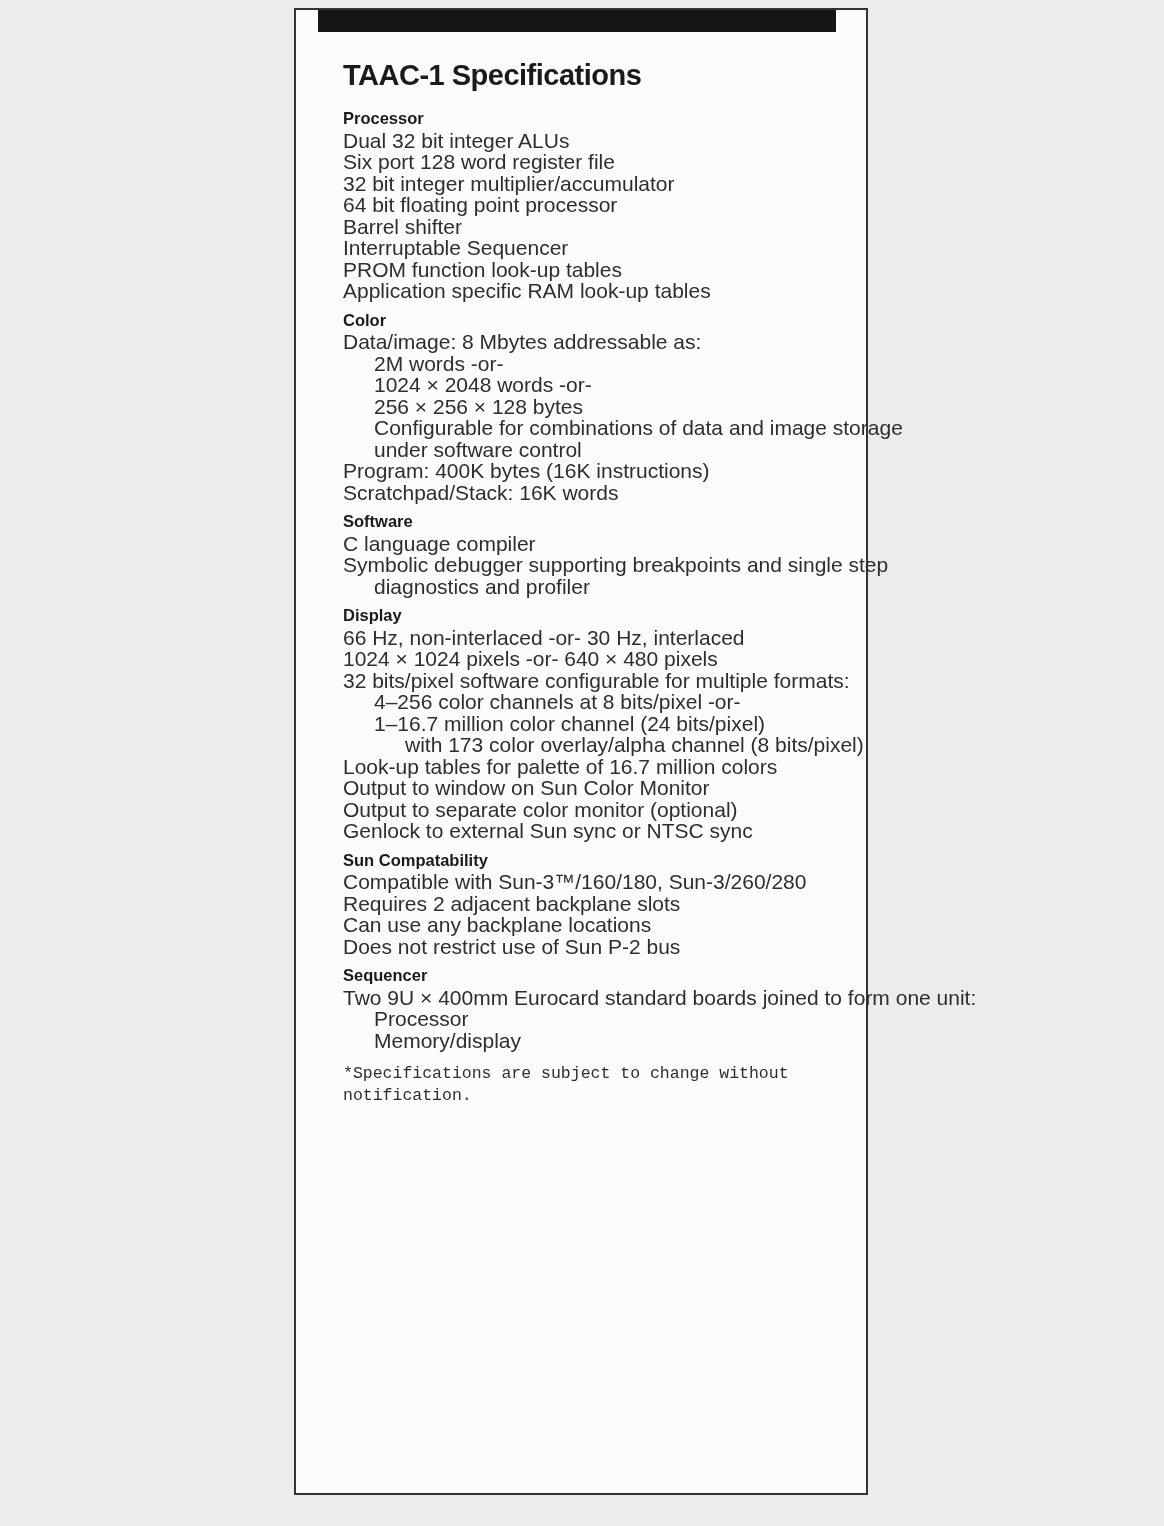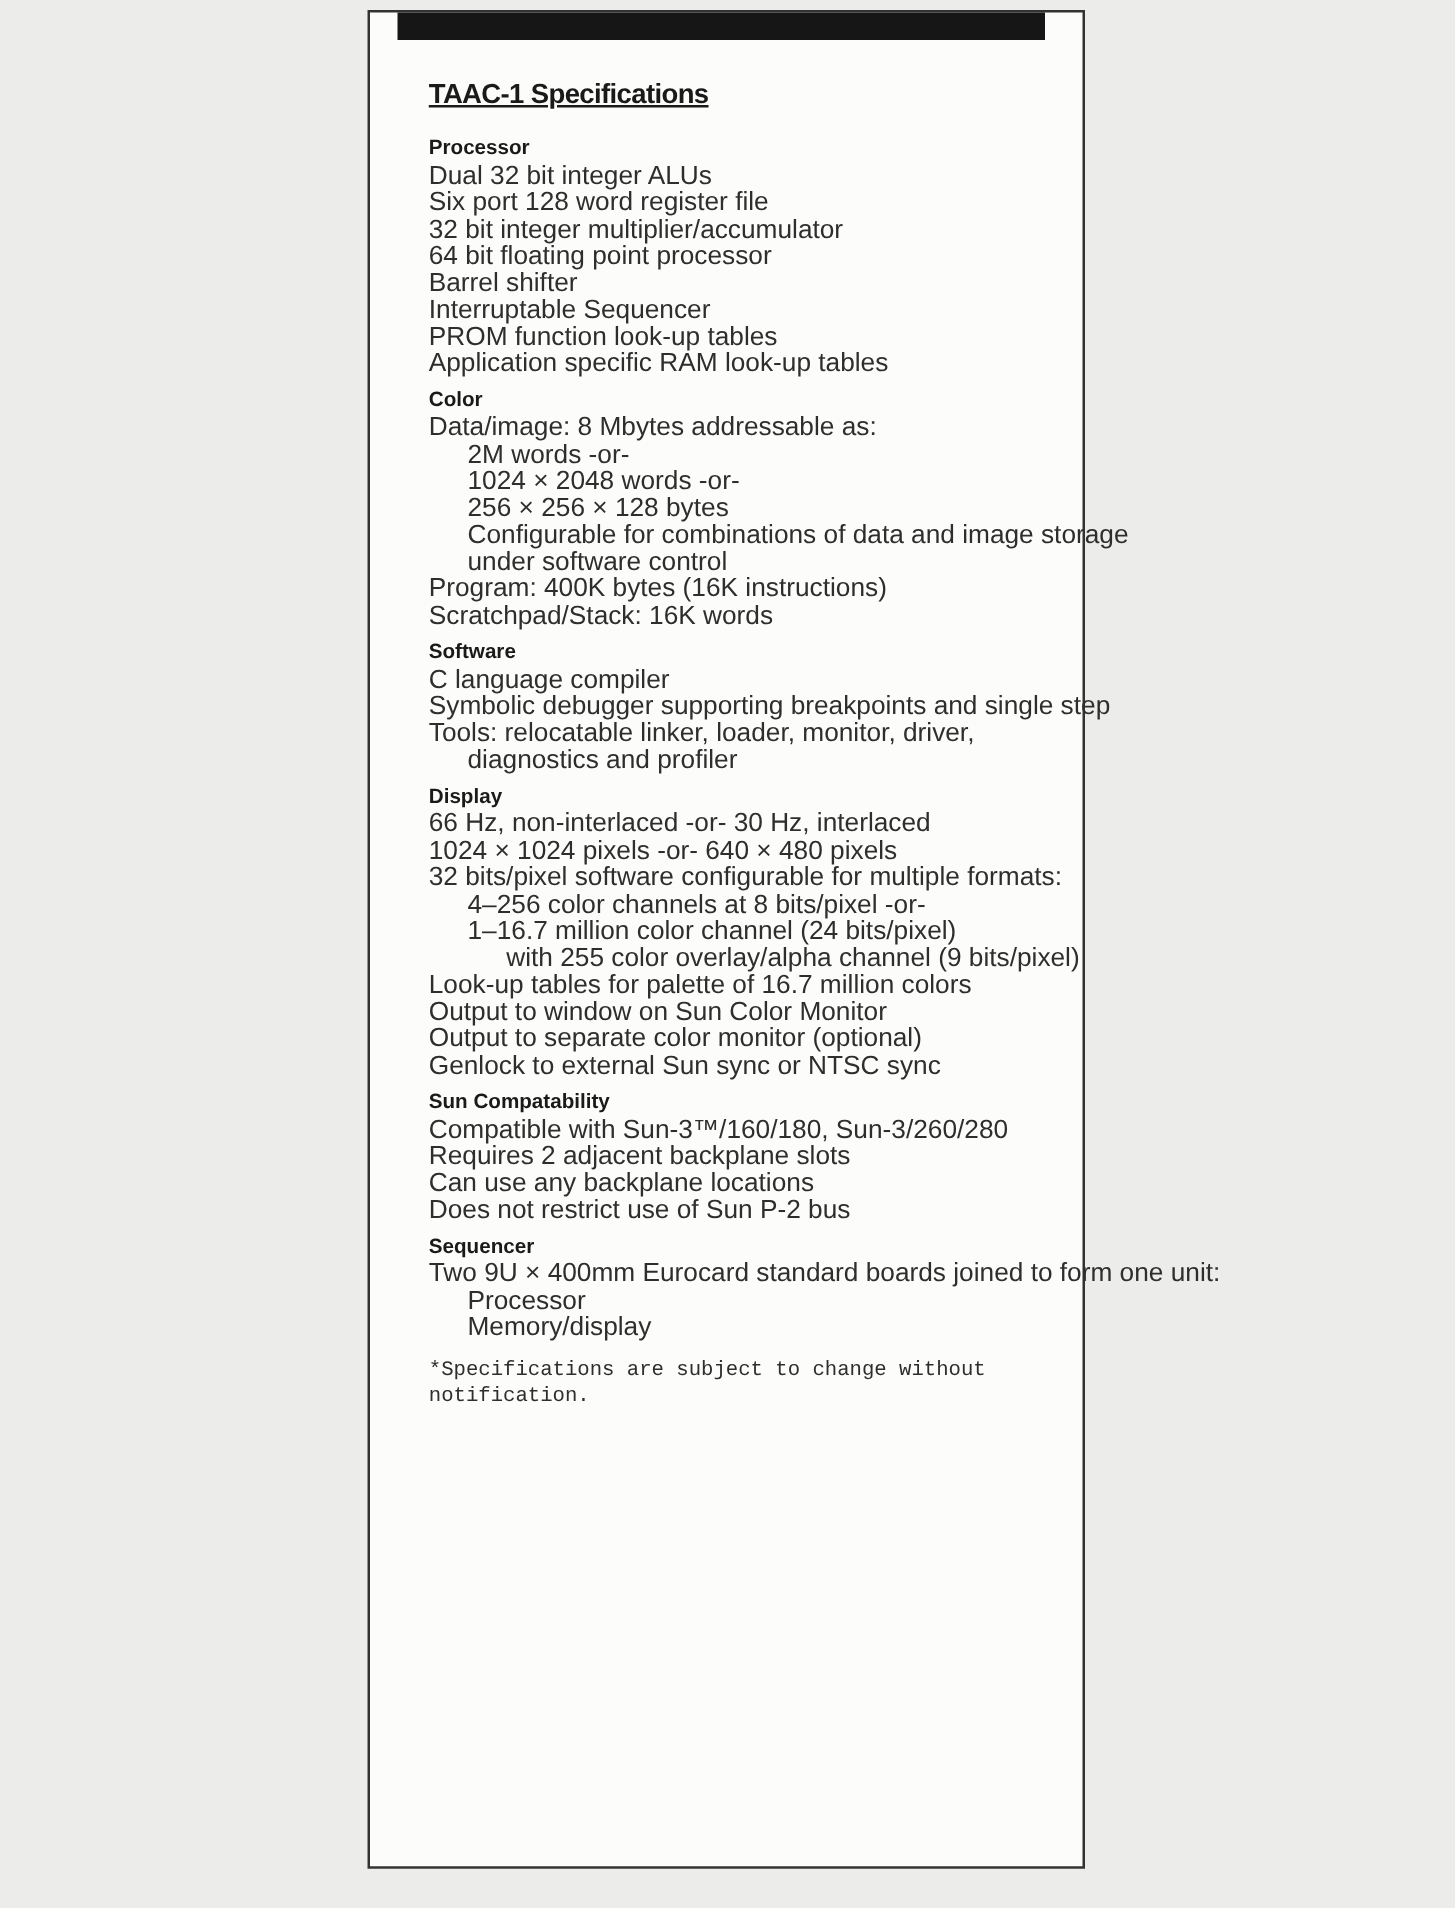--- a/index.html
+++ b/index.html
@@ -29,26 +29,25 @@
     padding:0 22px 0 47px;
   }
   .topbar{
     position:absolute;
     top:0;left:22px;
     width:518px;height:22px;
     background:var(--bar);
   }
   .title{
     margin:48px 0 16px 0;
-    font-size:22px;
+    font-size:29px;
     line-height:34px;
     font-weight:bold;
     letter-spacing:-0.5px;
     color:var(--heading);
-    text-decoration:underline;
   }
   .section{margin-top:8px;}
   .section h2{
     margin:0;
     font-size:16.5px;
     line-height:21.5px;
     font-weight:bold;
     color:var(--heading);
   }
   .spec-line{
@@ -91,31 +90,30 @@
         <div class="spec-line indent-1">256 × 256 × 128 bytes</div>
         <div class="spec-line indent-1">Configurable for combinations of data and image storage</div>
         <div class="spec-line indent-1">under software control</div>
         <div class="spec-line">Program: 400K bytes (16K instructions)</div>
         <div class="spec-line">Scratchpad/Stack: 16K words</div>
       </div>
       <div class="section">
         <h2>Software</h2>
         <div class="spec-line">C language compiler</div>
         <div class="spec-line">Symbolic debugger supporting breakpoints and single step</div>
-        <div class="spec-line">Tools: relocatable linker, loader, monitor, driver,</div>
         <div class="spec-line indent-1">diagnostics and profiler</div>
       </div>
       <div class="section">
         <h2>Display</h2>
         <div class="spec-line">66 Hz, non-interlaced -or- 30 Hz, interlaced</div>
         <div class="spec-line">1024 × 1024 pixels -or- 640 × 480 pixels</div>
         <div class="spec-line">32 bits/pixel software configurable for multiple formats:</div>
         <div class="spec-line indent-1">4–256 color channels at 8 bits/pixel -or-</div>
         <div class="spec-line indent-1">1–16.7 million color channel (24 bits/pixel)</div>
-        <div class="spec-line indent-2">with 255 color overlay/alpha channel (9 bits/pixel)</div>
+        <div class="spec-line indent-2">with 173 color overlay/alpha channel (8 bits/pixel)</div>
         <div class="spec-line">Look-up tables for palette of 16.7 million colors</div>
         <div class="spec-line">Output to window on Sun Color Monitor</div>
         <div class="spec-line">Output to separate color monitor (optional)</div>
         <div class="spec-line">Genlock to external Sun sync or NTSC sync</div>
       </div>
       <div class="section">
         <h2>Sun Compatability</h2>
         <div class="spec-line">Compatible with Sun-3™/160/180, Sun-3/260/280</div>
         <div class="spec-line">Requires 2 adjacent backplane slots</div>
         <div class="spec-line">Can use any backplane locations</div>

